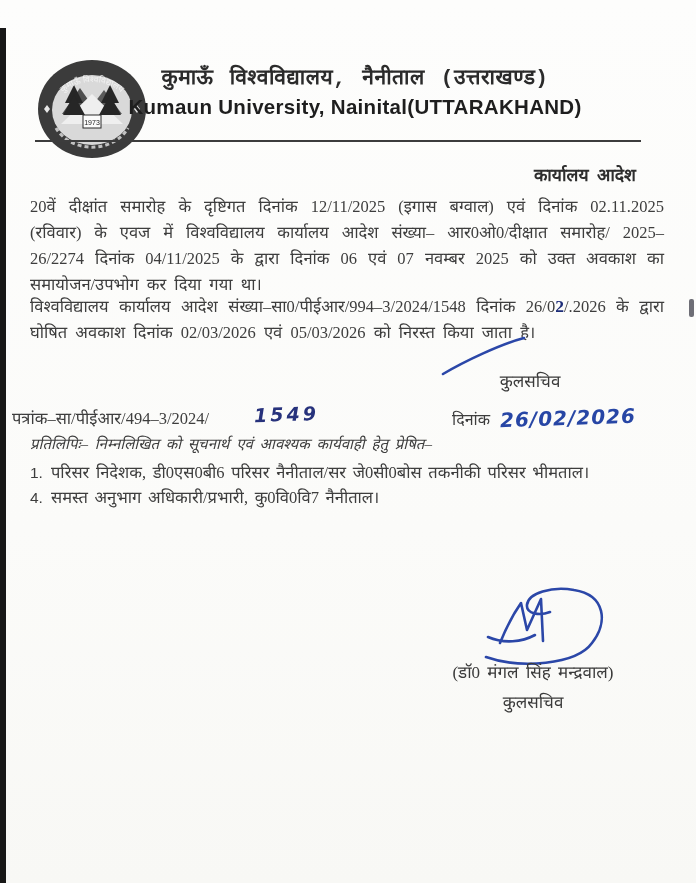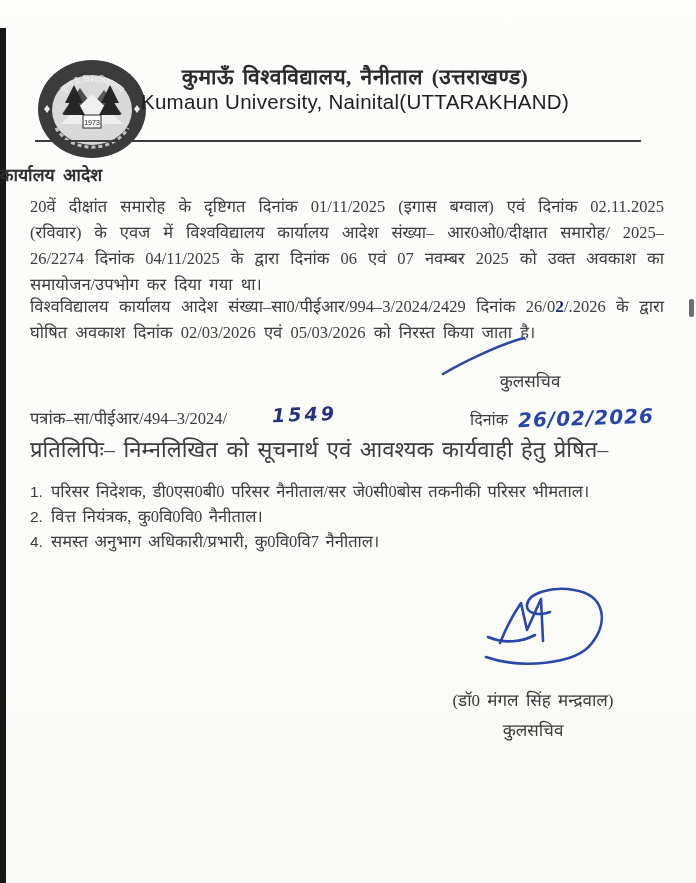--- a/index.html
+++ b/index.html
@@ -24,75 +24,76 @@
   }
   .logo {
     position: absolute; left: 36px; top: 58px; width: 112px; height: 102px;
   }
   .header-text {
     position: absolute; left: 120px; top: 62px; width: 470px; text-align: center;
   }
   .univ-hi {
     font-size: 21px; font-weight: 600; color: #2b2b2b; letter-spacing: .5px;
     word-spacing: 3px;
+    font-family: Liberation Mono, monospace;
   }
   .univ-en {
     font-family: "Liberation Sans", "DejaVu Sans", sans-serif;
-    font-size: 20.5px; font-weight: 400; color: #1e1e1e; 
+    font-size: 20.5px; font-weight: 700; color: #1e1e1e; margin-top: 5px;
     letter-spacing: .3px;
   }
   .rule {
     position: absolute; left: 35px; top: 140px; width: 606px; height: 2px;
     background: #3c3c3c;
   }
   .doc-title {
-    position: absolute; left: 0; top: 162px; width: 636px; text-align: left;
+    position: absolute; left: 0; top: 162px; width: 636px; text-align: right;
     font-size: 17.5px; font-weight: 700; color: #2e2e2e; word-spacing: 4px;
   }
   .para {
     position: absolute; left: 30px; width: 634px;
     font-size: 16.5px; line-height: 26px; text-align: justify;
     word-spacing: 4px; color: #3d3d3d;
   }
   .para1 { top: 194px; }
   .para2 { top: 293px; }
   .overwrite-2 {
     color: #1d2d78; font-weight: 700; font-size: 17.5px;
   }
   .sig1-svg { position: absolute; left: 437px; top: 334px; width: 92px; height: 44px; }
   .sig1-label {
     position: absolute; left: 470px; top: 369px; width: 120px; text-align: center;
     font-size: 17px; color: #3a3a3a; word-spacing: 2px;
   }
-  .ref-row { position: absolute; left: 30px; top: 406px; width: 634px; height: 28px; }
+  .ref-row { position: absolute; left: 12px; top: 406px; width: 634px; height: 28px; }
   .ref-printed { font-size: 16.5px; color: #3d3d3d; }
   .hand { font-style: italic; font-family: "DejaVu Sans", sans-serif; }
   .hand-number {
     position: absolute; left: 242px; top: -3px; font-size: 19px; font-weight: 600;
     color: #27327c; transform: rotate(-2deg); letter-spacing: 3px;
   }
   .ref-date-group { position: absolute; left: 440px; top: 0; }
   .ref-date-label { font-size: 16px; color: #3d3d3d; }
   .hand-date {
     font-size: 20px; font-weight: 600; color: #2746a5;
     letter-spacing: 1px; transform: rotate(-2deg); display: inline-block;
     margin-left: 6px;
   }
   .copy-section { position: absolute; left: 30px; top: 433px; width: 638px; }
   .copy-heading {
-    font-size: 22px; color: #3d3d3d; word-spacing: 3px; margin-bottom: 16px;
+    font-size: 15px; color: #3d3d3d; word-spacing: 3px; margin-bottom: 7px; font-style: italic;
   }
   .copy-list .li {
     font-size: 16.5px; line-height: 25px; color: #3d3d3d; word-spacing: 2.5px;
     padding-left: 21px; text-indent: -21px;
   }
   .copy-list .num { display: inline-block; width: 21px; text-indent: 0; font-family: "Liberation Sans", sans-serif; font-size: 15.5px; }
   .sig2-svg { position: absolute; left: 468px; top: 583px; width: 156px; height: 86px; }
   .sig2-block {
-    position: absolute; left: 408px; top: 688px; width: 250px; text-align: center;
+    position: absolute; left: 408px; top: 660px; width: 250px; text-align: center;
   }
   .sig2-name { font-size: 17px; color: #3a3a3a; word-spacing: 3px; }
   .sig2-desig { font-size: 17px; color: #3a3a3a; margin-top: 7px; }
 </style>
 </head>
 <body>
 
 <div class="page">
 
   <div class="scan-strip-left"></div>
@@ -123,43 +124,42 @@
 
   <div class="header-text">
     <div class="univ-hi">कुमाऊँ विश्वविद्यालय, नैनीताल (उत्तराखण्ड)</div>
     <div class="univ-en">Kumaun University, Nainital(UTTARAKHAND)</div>
   </div>
 
   <div class="rule"></div>
 
   <div class="doc-title">कार्यालय आदेश</div>
 
-  <p class="para para1">20वें दीक्षांत समारोह के दृष्टिगत दिनांक 01/11/2025 (इगास बग्वाल) एवं दिनांक 02.11.2025 (रविवार) के एवज में विश्वविद्यालय कार्यालय आदेश संख्या– आर0ओ0/दीक्षात समारोह/ 2025–26/2274 दिनांक 04/11/2025 के द्वारा दिनांक 06 एवं 07 नवम्बर 2025 को उक्त अवकाश का समायोजन/उपभोग कर दिया गया था।</p>
+  <p class="para para1">20वें दीक्षांत समारोह के दृष्टिगत दिनांक 12/11/2025 (इगास बग्वाल) एवं दिनांक 02.11.2025 (रविवार) के एवज में विश्वविद्यालय कार्यालय आदेश संख्या– आर0ओ0/दीक्षात समारोह/ 2025–26/2274 दिनांक 04/11/2025 के द्वारा दिनांक 06 एवं 07 नवम्बर 2025 को उक्त अवकाश का समायोजन/उपभोग कर दिया गया था।</p>
 
-  <p class="para para2"><span>विश्वविद्यालय कार्यालय आदेश संख्या–सा0/पीईआर/994–3/2024/2429 दिनांक 26/0</span><span class="overwrite-2">2</span><span>/.2026 के द्वारा घोषित अवकाश दिनांक 02/03/2026 एवं 05/03/2026 को निरस्त किया जाता है।</span></p>
+  <p class="para para2"><span>विश्वविद्यालय कार्यालय आदेश संख्या–सा0/पीईआर/994–3/2024/1548 दिनांक 26/0</span><span class="overwrite-2">2</span><span>/.2026 के द्वारा घोषित अवकाश दिनांक 02/03/2026 एवं 05/03/2026 को निरस्त किया जाता है।</span></p>
 
   <svg class="sig1-svg" viewBox="0 0 92 44">
     <path d="M6,40 C28,27 64,10 87,4" fill="none" stroke="#2b47a8" stroke-width="2.6" stroke-linecap="round"></path>
   </svg>
   <div class="sig1-label">कुलसचिव</div>
 
   <div class="ref-row">
     <span class="ref-printed">पत्रांक–सा/पीईआर/494–3/2024/</span>
     <span class="hand hand-number">1549</span>
     <span class="ref-date-group">
       <span class="ref-date-label">दिनांक</span>
       <span class="hand hand-date">26/02/2026</span>
     </span>
   </div>
 
   <div class="copy-section">
     <div class="copy-heading">प्रतिलिपिः– निम्नलिखित को सूचनार्थ एवं आवश्यक कार्यवाही हेतु प्रेषित–</div>
     <div class="copy-list">
-      <div class="li"><span class="num">1.</span><span>परिसर निदेशक, डी0एस0बी0 परिसर नैनीताल/सर जे0सी0बोस तकनीकी परिसर भीमताल।</span></div>
-      <div class="li"><span class="num">2.</span><span>वित्त नियंत्रक, कु0वि0वि0 नैनीताल।</span></div>
+      <div class="li"><span class="num">1.</span><span>परिसर निदेशक, डी0एस0बी6 परिसर नैनीताल/सर जे0सी0बोस तकनीकी परिसर भीमताल।</span></div>
       <div class="li"><span class="num">4.</span><span>समस्त अनुभाग अधिकारी/प्रभारी, कु0वि0वि7 नैनीताल।</span></div>
     </div>
   </div>
 
   <svg class="sig2-svg" viewBox="0 0 156 86">
     <g fill="none" stroke="#2b47a8" stroke-width="2.6" stroke-linecap="round" stroke-linejoin="round">
       <path d="M18,74 C52,86 108,82 124,60 C140,40 138,12 106,7 C84,3 60,10 59,22 C58,31 72,33 82,29"></path>
       <path d="M32,60 C38,45 46,30 53,20 L59,47 L73,16 L75,58"></path>
       <path d="M20,54 C36,61 54,59 67,52"></path>
     </g>

